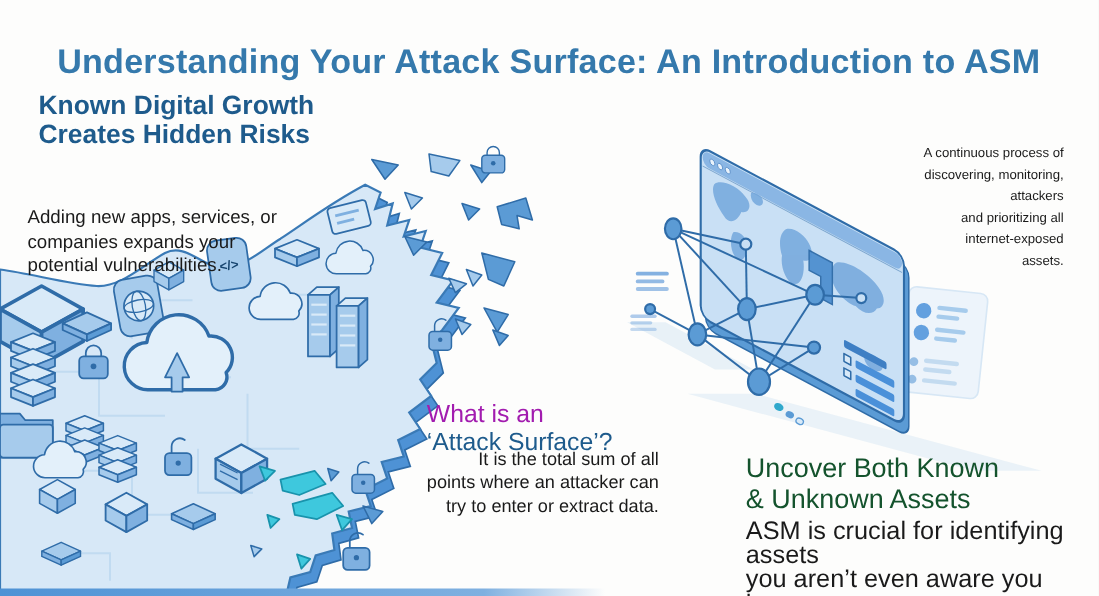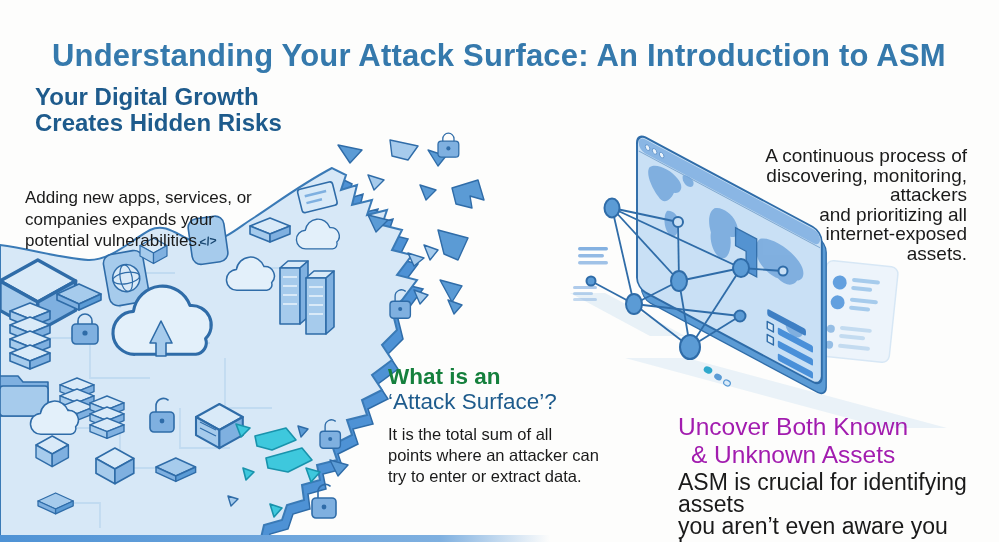--- a/index.html
+++ b/index.html
@@ -9,26 +9,26 @@
   }
   .canvas svg{position:absolute;z-index:1;}
   .txt{position:absolute;z-index:2;}
   .pre{white-space:pre-line;}
   .page-title{left:36px;top:22px;font-size:31px;font-weight:600;color:#3579AC;letter-spacing:.2px;}
   .sec-head{font-size:24px;line-height:26px;font-weight:700;color:#1E5B8C;}
   .sec-body{font-size:17px;line-height:21.5px;color:#1a1a1a;}
   .s1-head{left:35px;top:84px;}
   .s1-body{left:25px;top:145px;margin-top:42px;}
   .s2-head{right:32px;top:84px;text-align:right;}
-  .s2-body{right:32px;top:146px;text-align:right;font-size:19px;line-height:19.5px;}
+  .s2-body{right:32px;top:130px;text-align:right;font-size:12px;line-height:19.5px;}
   .s3-head{left:388px;top:364px;font-size:22.5px;line-height:25px;color:#1E5B8C;}
-  .s3-line1{font-weight:700;color:#15803d;}
+  .s3-line1{font-weight:400;color:#a21caf;}
   .s3-line2{font-weight:400;}
-  .s3-body{left:388px;top:424px;font-size:16.5px;line-height:21px;}
-  .s4-head{left:678px;top:413px;font-size:24.5px;line-height:28px;font-weight:500;color:#a21caf;text-align:center;}
+  .s3-body{left:388px;top:408px;font-size:16.5px;line-height:21px;text-align:right;}
+  .s4-head{left:678px;top:413px;font-size:24.5px;line-height:28px;font-weight:500;color:#14532d;}
   .s4-body{left:678px;top:471px;font-size:23px;line-height:22px;}
   
   .ic{stroke:#2F6CA8;stroke-width:1.6;stroke-linejoin:round;stroke-linecap:round;}
   .frag{fill:#5B9BD5;}
   .frag-l{fill:#A6CBEC;}
   .frag-c{fill:#3EC8DD;stroke:#1993AC !important;}
   .wire{fill:none;stroke:#BFD9EF;stroke-width:1.8;opacity:.9;}
   .net-e{stroke:#2F6CA8;stroke-width:1.8;}
   .bar{fill:#6FA3DC;}
 </style>
@@ -333,21 +333,21 @@
 
     <g>
       <ellipse cx="153" cy="252" rx="4.5" ry="3.4" transform="rotate(28 153 252)" fill="#2FA8CC"></ellipse>
       <ellipse cx="163" cy="259" rx="4" ry="3" transform="rotate(28 163 259)" fill="#5B9BD5"></ellipse>
       <ellipse cx="172" cy="265" rx="3.5" ry="2.7" transform="rotate(28 172 265)" fill="#D9EAF8" stroke="#5B9BD5" stroke-width="1.2"></ellipse>
     </g>
   </svg>
 
   <h1 class="txt page-title" style="margin:16px;">Understanding Your Attack Surface: An Introduction to ASM</h1>
 
-  <div class="txt sec-head pre s1-head">Your Digital Growth
+  <div class="txt sec-head pre s1-head">Known Digital Growth
 Creates Hidden Risks</div>
   <div class="txt sec-body pre s1-body">Adding new apps, services, or
 companies expands your
 potential vulnerabilities.</div>
 
   <div class="txt sec-body pre s2-body">A continuous process of
 discovering, monitoring,
 attackers
 and prioritizing all
 internet-exposed

